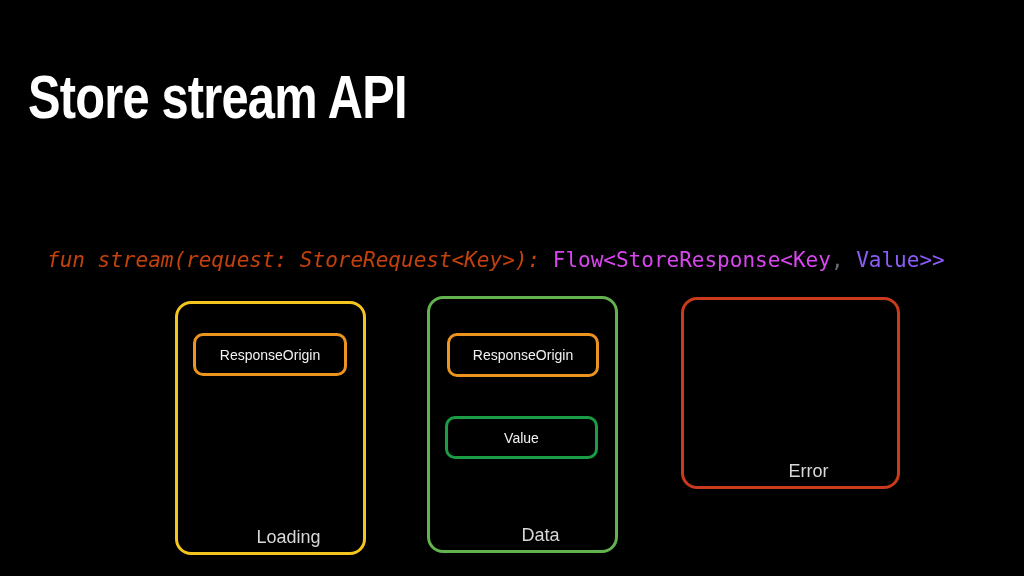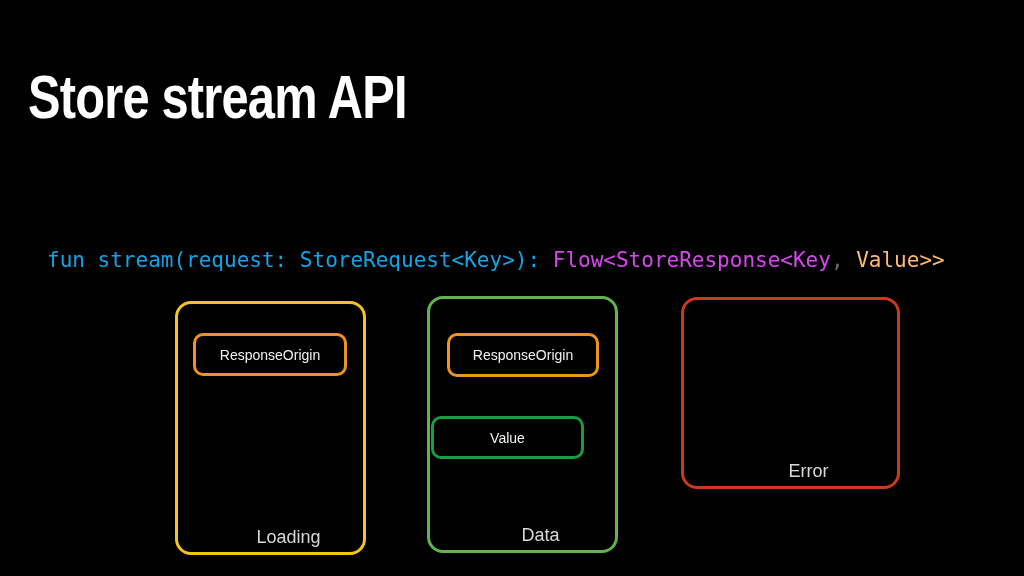--- a/index.html
+++ b/index.html
@@ -68,30 +68,30 @@
     border: 3px solid #888;
     border-radius: 10px;
     display: flex;
     align-items: center;
     justify-content: center;
     color: #f2f2f2;
     font-size: 14px;
   }
   .field-origin-1 { left: 15px; top: 29px;  width: 154px; height: 43px; }
   .field-origin-2 { left: 17px; top: 34px;  width: 152px; height: 44px; }
-  .field-value    { left: 1px; top: 117px; width: 153px; height: 43px; }
+  .field-value    { left: 15px; top: 117px; width: 153px; height: 43px; }
 </style>
 </head>
 <body>
 
 <div class="slide">
 
   <h1 class="title">Store stream API</h1>
 
-  <div class="code-line"><span style="color: #0ea5e9;">fun stream(request: StoreRequest&lt;Key&gt;): </span><span style="color: #d946ef;">Flow&lt;StoreResponse&lt;Key</span><span style="color: rgb(101, 108, 118);">,</span><span style="color: #fdba74;"> Value&gt;&gt;</span></div>
+  <div class="code-line"><span style="color: #c2410c; font-style: italic;">fun stream(request: StoreRequest&lt;Key&gt;): </span><span style="color: #d946ef;">Flow&lt;StoreResponse&lt;Key</span><span style="color: rgb(101, 108, 118);">,</span><span style="color: #8b5cf6;"> Value&gt;&gt;</span></div>
 
   <div class="state-box state-loading" style="border-color: rgb(243, 197, 30);">
     <div class="field-box field-origin-1" style="border-color: rgb(236, 148, 29);">
       <span>ResponseOrigin</span>
     </div>
     <div class="state-label">Loading</div>
   </div>
 
   <div class="state-box state-data" style="border-color: rgb(98, 178, 77);">
     <div class="field-box field-origin-2" style="border-color: rgb(236, 148, 29);">

